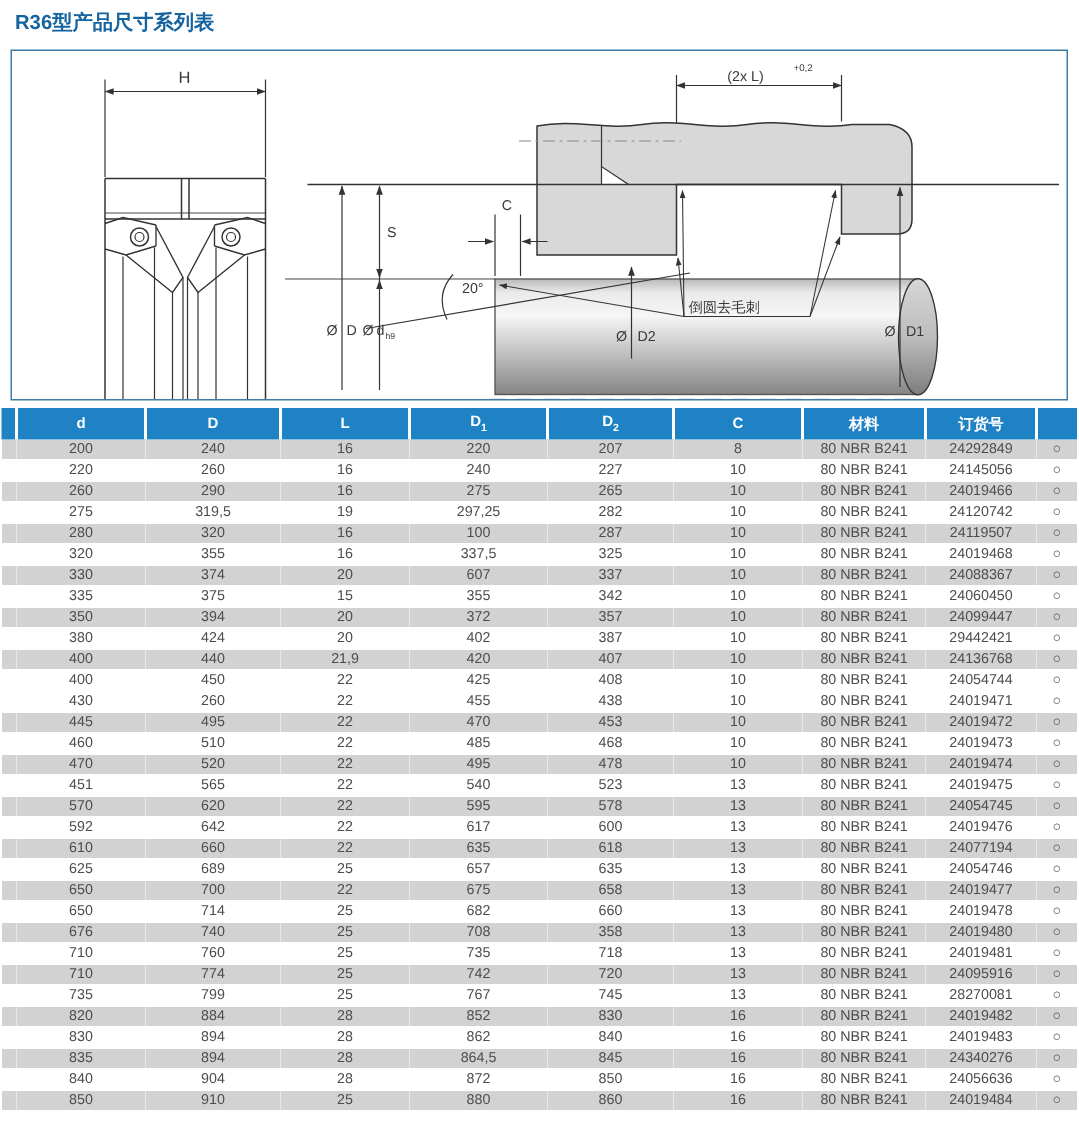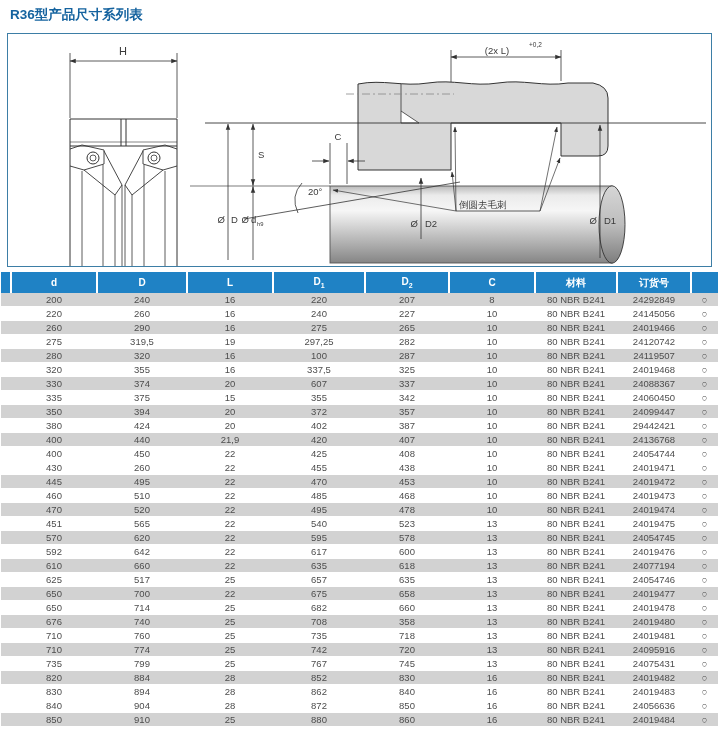--- a/index.html
+++ b/index.html
@@ -427,21 +427,21 @@
           <td>635</td>
           <td>618</td>
           <td>13</td>
           <td>80 NBR B241</td>
           <td>24077194</td>
           <td class="circ">○</td>
         </tr>
         <tr class="even">
           <td></td>
           <td>625</td>
-          <td>517</td>
+          <td>689</td>
           <td>25</td>
           <td>657</td>
           <td>635</td>
           <td>13</td>
           <td>80 NBR B241</td>
           <td>24054746</td>
           <td class="circ">○</td>
         </tr>
         <tr class="odd">
           <td></td>
@@ -505,21 +505,21 @@
         </tr>
         <tr class="even">
           <td></td>
           <td>735</td>
           <td>799</td>
           <td>25</td>
           <td>767</td>
           <td>745</td>
           <td>13</td>
           <td>80 NBR B241</td>
-          <td>24075431</td>
+          <td>28270081</td>
           <td class="circ">○</td>
         </tr>
         <tr class="odd">
           <td></td>
           <td>820</td>
           <td>884</td>
           <td>28</td>
           <td>852</td>
           <td>830</td>
           <td>16</td>
@@ -532,20 +532,32 @@
           <td>830</td>
           <td>894</td>
           <td>28</td>
           <td>862</td>
           <td>840</td>
           <td>16</td>
           <td>80 NBR B241</td>
           <td>24019483</td>
           <td class="circ">○</td>
         </tr>
+        <tr class="odd">
+          <td></td>
+          <td>835</td>
+          <td>894</td>
+          <td>28</td>
+          <td>864,5</td>
+          <td>845</td>
+          <td>16</td>
+          <td>80 NBR B241</td>
+          <td>24340276</td>
+          <td class="circ">○</td>
+        </tr>
         <tr class="even">
           <td></td>
           <td>840</td>
           <td>904</td>
           <td>28</td>
           <td>872</td>
           <td>850</td>
           <td>16</td>
           <td>80 NBR B241</td>
           <td>24056636</td>

